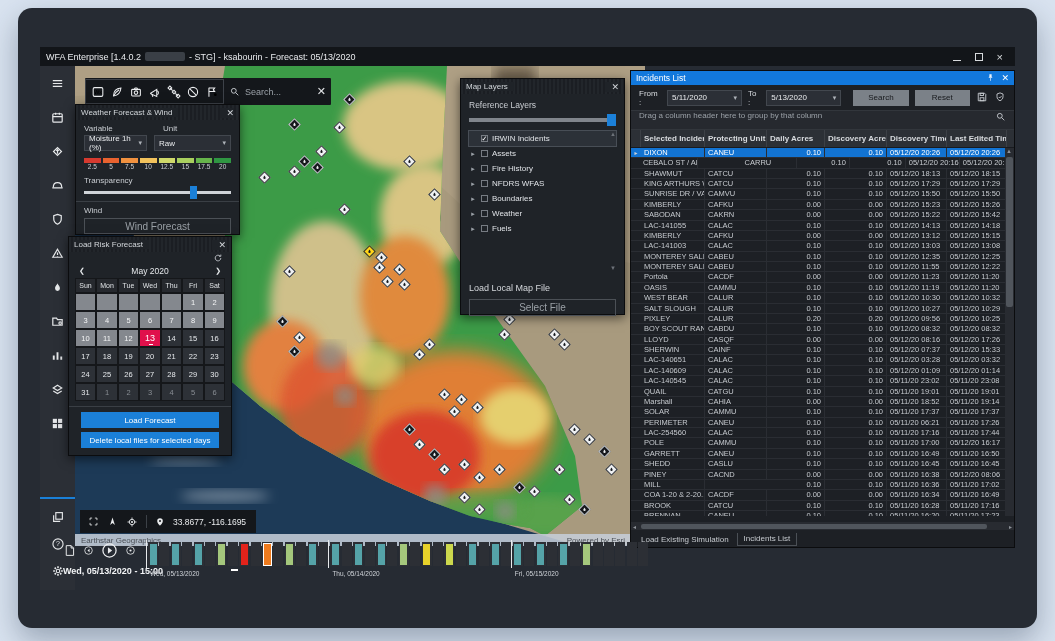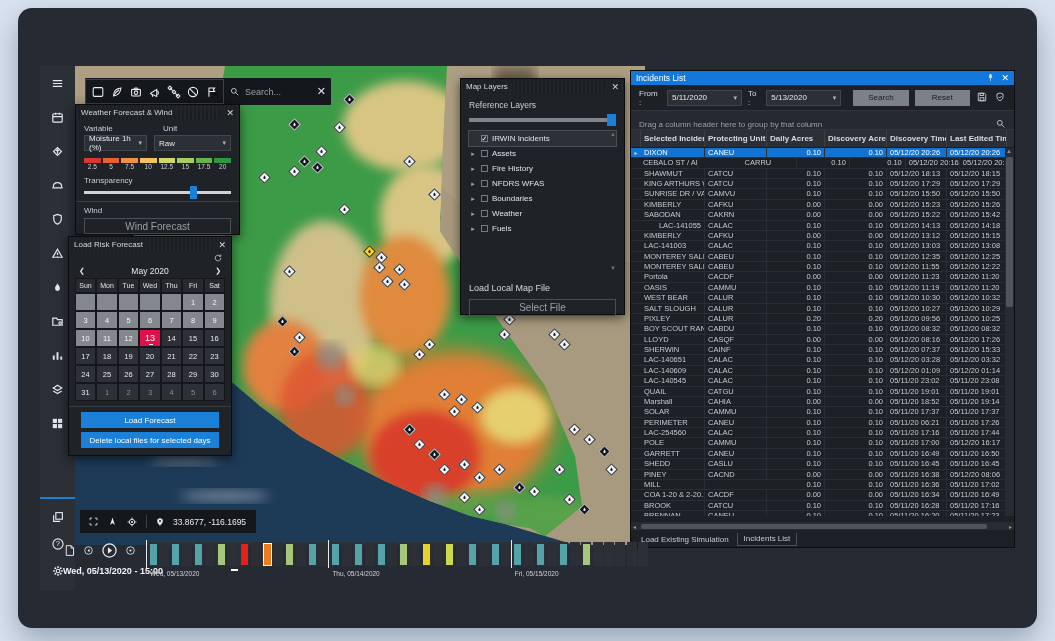--- a/index.html
+++ b/index.html
@@ -97,21 +97,21 @@
 
   
   .incidents { left:612px; top:62px; width:385px; height:478px; background:#1d2025; border:1px solid #0b0c0e; display:flex; flex-direction:column; }
   .inc-title { height:14px; background:#1278dc; color:#fff; font-size:8.5px; display:flex; align-items:center; padding:0 5px; }
   .inc-title .ticons { margin-left:auto; display:flex; gap:6px; align-items:center; }
   .inc-title svg { stroke:#eaf2fb; fill:none; stroke-width:1.2; }
   .inc-filters { height:26px; display:flex; align-items:center; gap:6px; padding:0 8px; font-size:8px; color:#d8dbdf; }
   .inc-filters .dd { width:78px; height:16px; }
   .fbtn { width:58px; height:16px; background:#7b8188; color:#17191c; font-size:8px; display:flex; align-items:center; justify-content:center; }
   .ficon svg { stroke:#c9cdd2; fill:none; stroke-width:1.2; }
-  .inc-hint { height:20px; background:#26292f; border-top:1px solid #32363c; border-bottom:1px solid #32363c; display:flex; align-items:flex-end; padding:0 8px; color:#9aa0a7; font-size:8px; }
+  .inc-hint { height:20px; background:#26292f; border-top:1px solid #32363c; border-bottom:1px solid #32363c; display:flex; align-items:flex-start; padding:0 8px; color:#9aa0a7; font-size:8px; }
   .inc-hint svg { margin-left:auto; stroke:#c9cdd2; fill:none; stroke-width:1.3; }
   .grid-head { display:flex; height:18px; background:#2c3036; border-bottom:1px solid #191b1f; font-size:8px; font-weight:bold; color:#d8dbdf; }
   .hcell { display:flex; align-items:center; padding:0 3px; border-right:1px solid #3c4046; overflow:hidden; white-space:nowrap; }
   .rows { height:374px; overflow:hidden; position:relative; }
   .trow { display:flex; height:10.39px; border-bottom:1px solid #2a2d33; font-size:7.5px; color:#c6cacf; align-items:stretch; }
   .tcell { padding:0 3px; border-right:1px solid #2a2d33; overflow:hidden; white-space:nowrap; line-height:10.39px; }
   .tcell.num { text-align:right; }
   .trow.sel { background:#1273d2; color:#fff; }
   .gut { width:10px; font-size:6px; color:#cfd3d8; text-align:center; line-height:10.39px; }
   .vscroll { position:absolute; right:0; top:0; width:9px; height:374px; background:#282b31; font-size:6px; color:#8d9299; text-align:center; }
@@ -132,20 +132,30 @@
   .bar.selbar { outline:1.5px solid #fff; }
   .tick { position:absolute; top:-2px; width:1px; height:28px; background:#e8eaec; }
   .ticklabel { position:absolute; top:28px; font-size:6.5px; color:#cfd3d8; white-space:nowrap; }
   .tl-dash { position:absolute; top:27px; width:7px; height:2px; background:#fff; }
 </style>
 </head>
 <body>
 
 <div class="stage">
 
+  <div class="abs titlebar">
+    <span>WFA Enterprise [1.4.0.2</span>
+    <span class="redacted"></span>
+    <span>- STG] - ksabourin - Forecast: 05/13/2020</span>
+    <span class="wbtns">
+      <span class="wmin"></span>
+      <span class="wrest"></span>
+      <span class="wclose">×</span>
+    </span>
+  </div>
 
   <div class="abs map">
     <svg width="570" height="479" viewBox="0 0 570 479">
       <defs>
         <filter id="bl">
             <feGaussianBlur stdDeviation="6"></feGaussianBlur>
           </filter>
         <filter id="bl2">
             <feGaussianBlur stdDeviation="10"></feGaussianBlur>
           </filter>
@@ -883,20 +893,24 @@
         <path d="M8 2v2.4M8 11.6V14M2 8h2.4M11.6 8H14"></path>
       </svg>
     <span class="vsep"></span>
     <svg width="10" height="12" viewBox="0 0 16 16">
         <path d="M8 2a4.5 4.5 0 0 0-4.5 4.5C3.5 10 8 14 8 14s4.5-4 4.5-7.5A4.5 4.5 0 0 0 8 2z" fill="#e9ebed" stroke="none"></path>
         <circle cx="8" cy="6.5" r="1.6" fill="#14171b" stroke="none"></circle>
       </svg>
     <span>33.8677, -116.1695</span>
   </div>
 
+  <div class="abs attribution">
+    <span>Earthstar Geographics</span>
+    <span>Powered by Esri</span>
+  </div>
 
   <div class="abs incidents">
     <div class="inc-title">
       <span>Incidents List</span>
       <span class="ticons">
         <svg width="9" height="9" viewBox="0 0 16 16">
             <path d="M6 2h4v4l1.5 2.5h-7L6 6z" fill="#eaf2fb" stroke="none"></path>
             <path d="M8 8.5V14"></path>
           </svg>
         <span style="font-size:9px;">✕</span>
@@ -1001,21 +1015,21 @@
           <div class="gut"></div>
           <div class="tcell" style="width: 64px;">SABODAN</div>
           <div class="tcell" style="width: 62px;">CAKRN</div>
           <div class="tcell num" style="width: 58px;">0.00</div>
           <div class="tcell num" style="width: 62px;">0.00</div>
           <div class="tcell" style="width: 60px;">05/12/20 15:22</div>
           <div class="tcell" style="width: 60px;">05/12/20 15:42</div>
         </div>
         <div class="trow">
           <div class="gut"></div>
-          <div class="tcell" style="width: 64px; text-align: right;">LAC-141055</div>
+          <div class="tcell" style="width: 64px;">LAC-141055</div>
           <div class="tcell" style="width: 62px;">CALAC</div>
           <div class="tcell num" style="width: 58px;">0.10</div>
           <div class="tcell num" style="width: 62px;">0.10</div>
           <div class="tcell" style="width: 60px;">05/12/20 14:13</div>
           <div class="tcell" style="width: 60px;">05/12/20 14:18</div>
         </div>
         <div class="trow">
           <div class="gut"></div>
           <div class="tcell" style="width: 64px;">KIMBERLY</div>
           <div class="tcell" style="width: 62px;">CAFKU</div>

